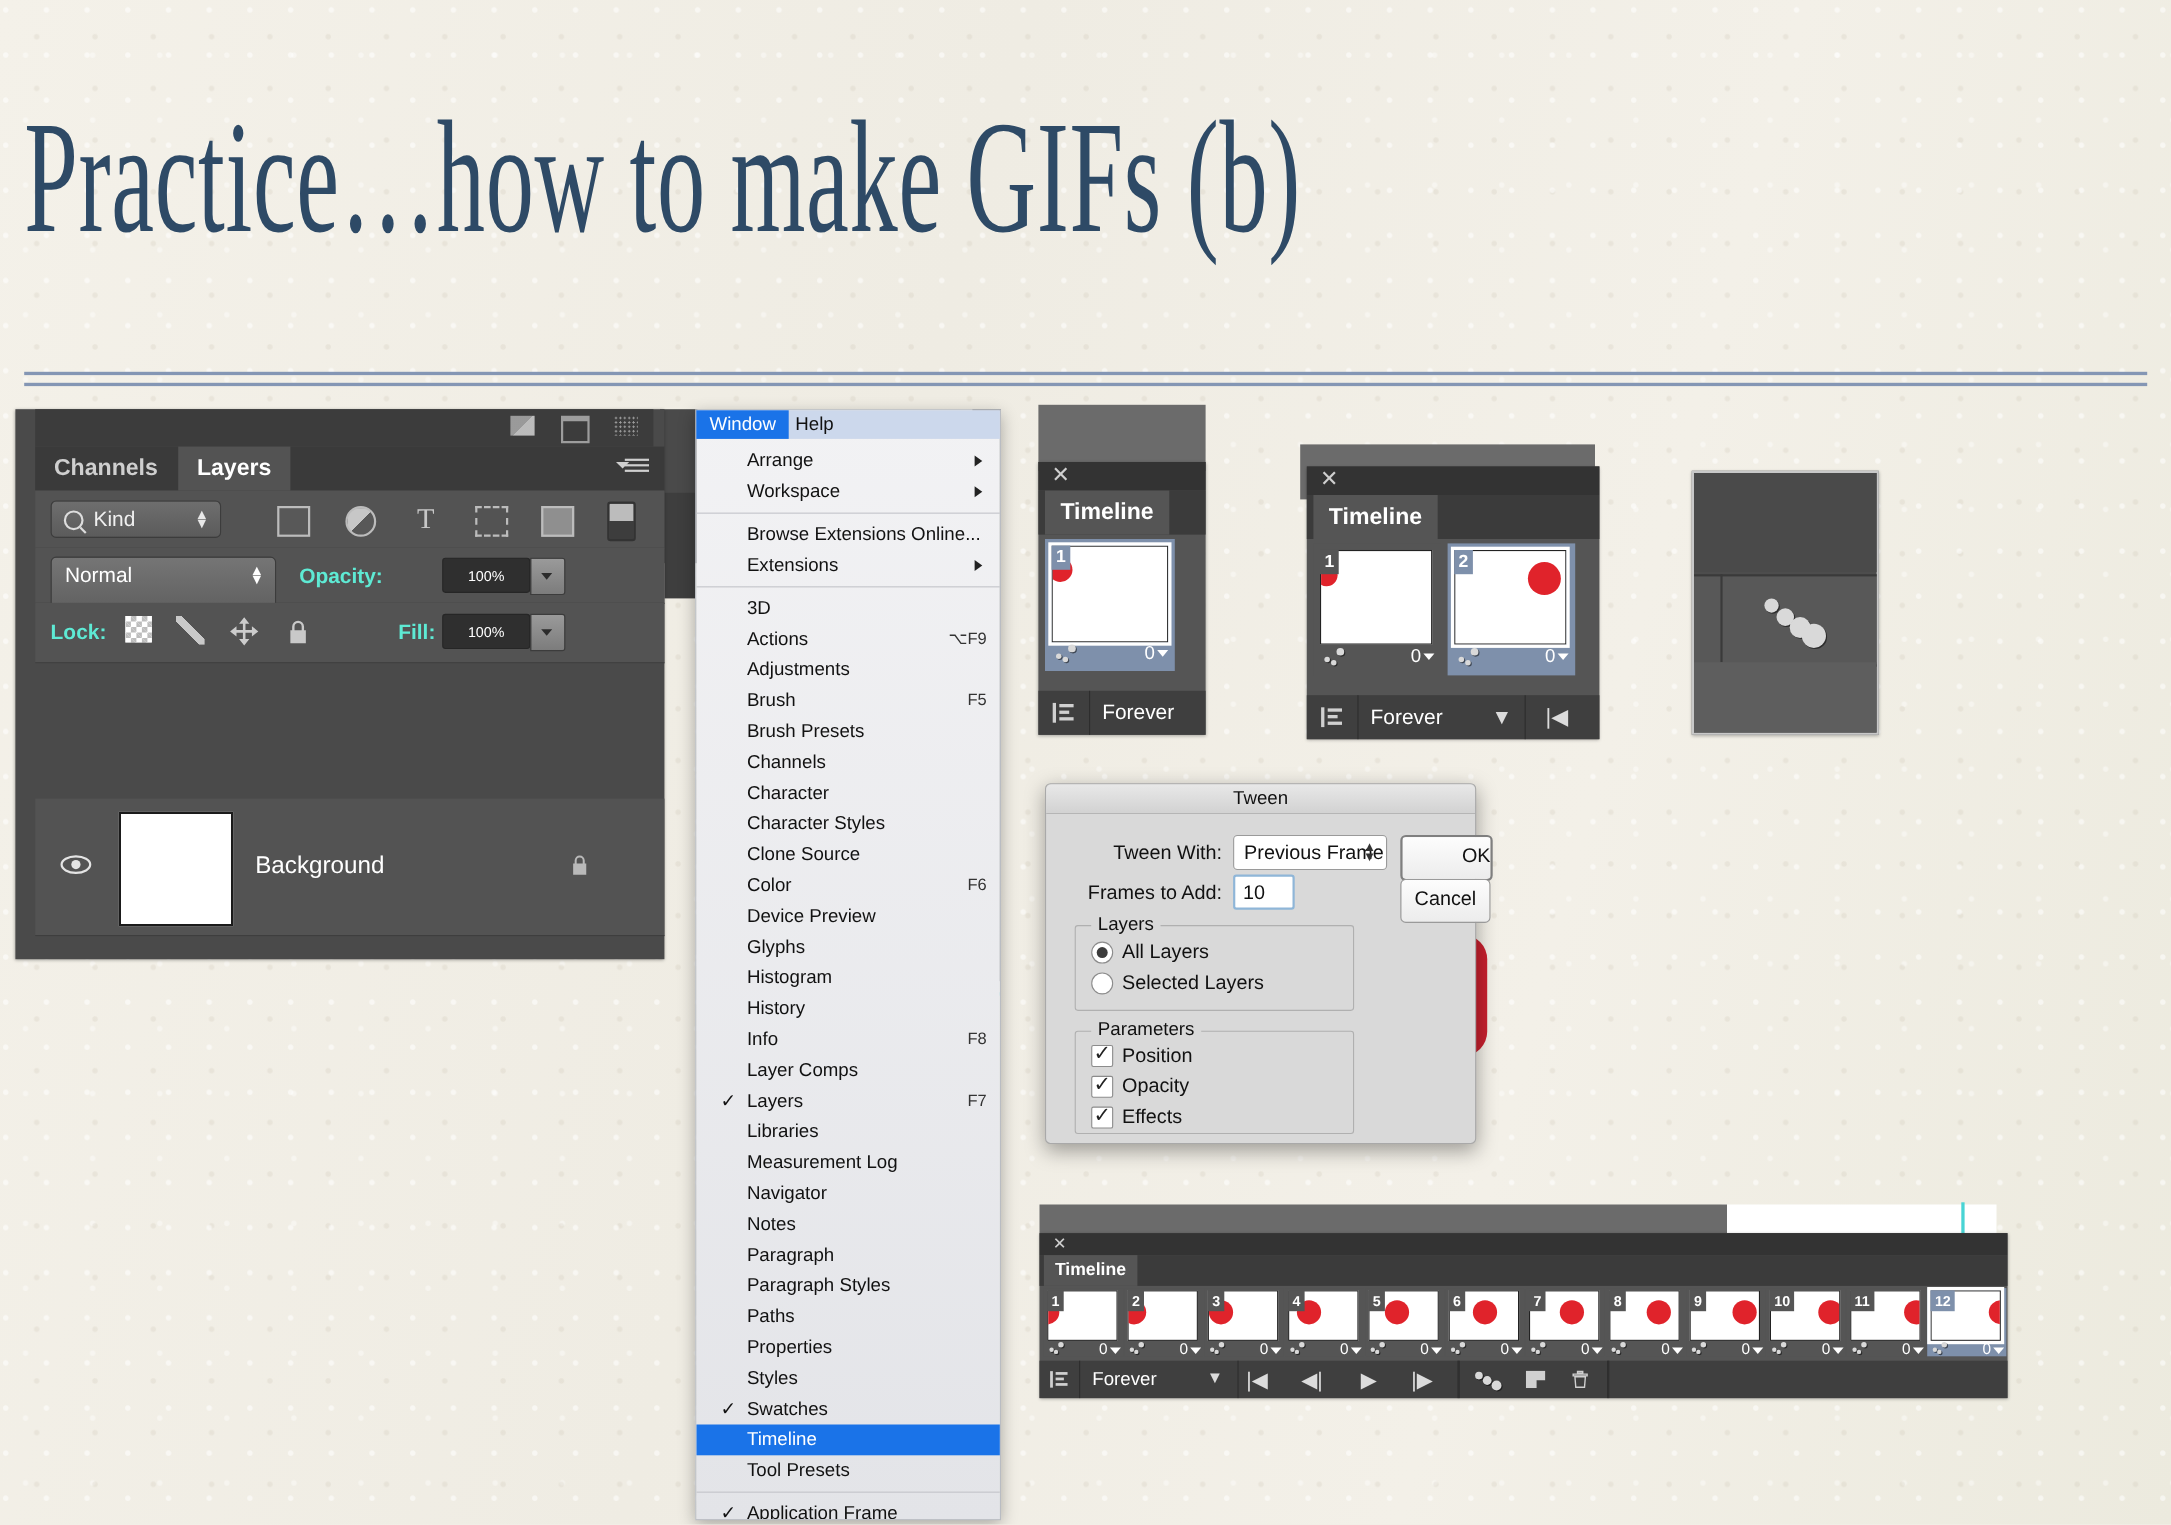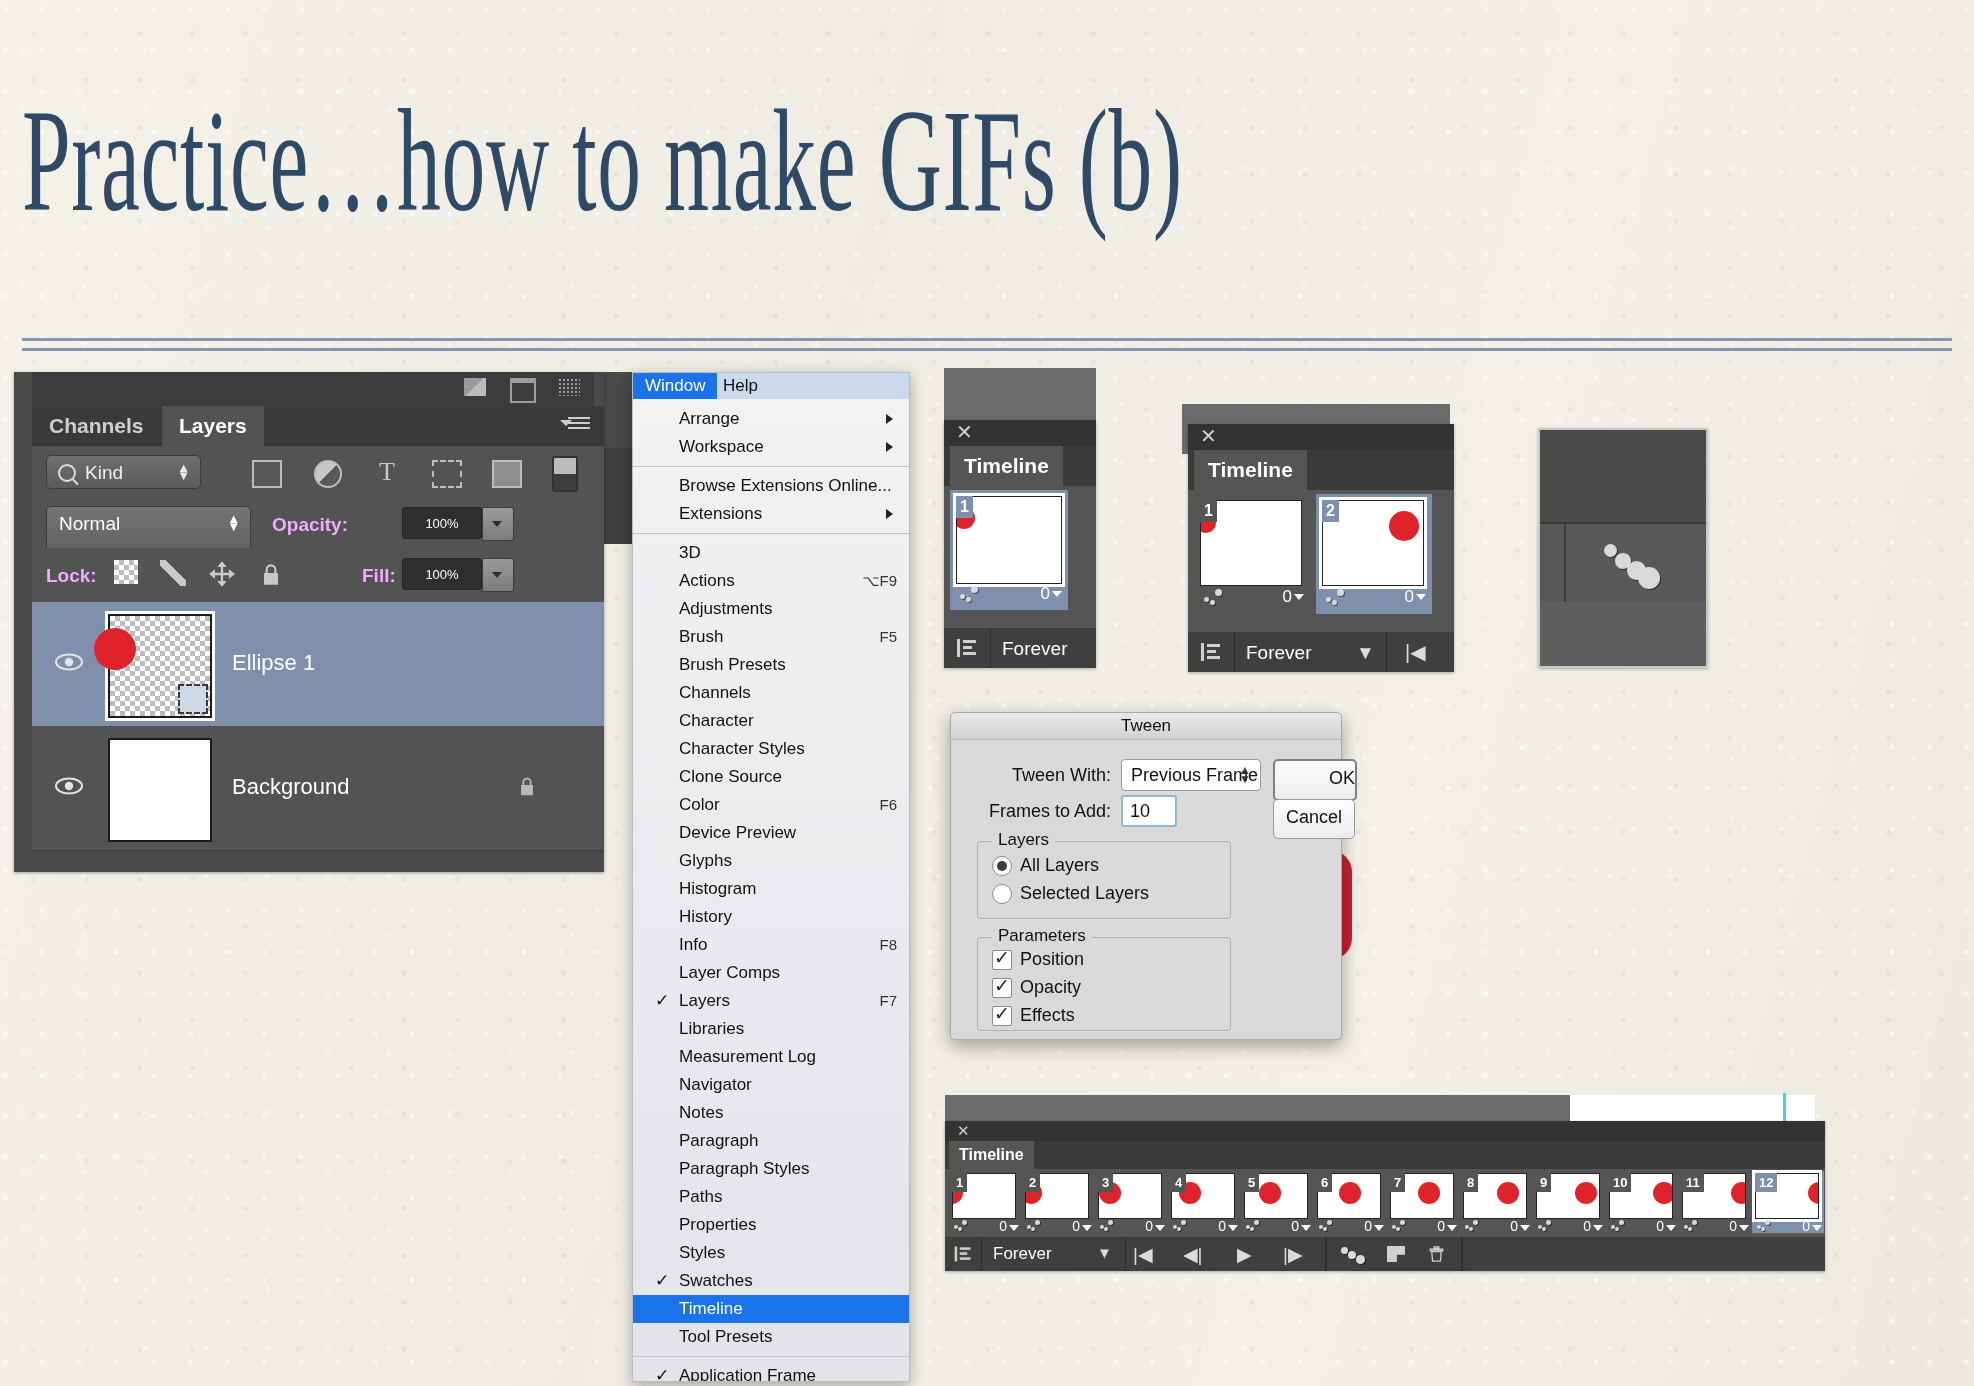--- a/index.html
+++ b/index.html
@@ -54,21 +54,21 @@
      font-size:19px;line-height:34px;padding-left:38px;box-sizing:border-box;}
   .kindbox .mag{position:absolute;left:11px;top:8px;width:14px;height:14px;border:2px solid #ddd;border-radius:50%;}
   .kindbox .mag::after{content:"";position:absolute;right:-5px;bottom:-3px;width:7px;height:2px;background:#ddd;transform:rotate(45deg);}
   .kindbox .arrows{position:absolute;right:10px;top:8px;font-size:13px;line-height:8px;color:#e8e8e8;}
   .filter-ico{position:absolute;top:14px;width:26px;height:24px;opacity:.85;}
   #blendrow{position:absolute;left:18px;top:126px;right:0;height:50px;background:#535353;border-bottom:1px solid #3e3e3e;}
   .blendsel{position:absolute;left:14px;top:8px;width:205px;height:50px;border-radius:5px;
      background:linear-gradient(#757575,#606060);border:1px solid #3c3c3c;color:#fff;font-size:19px;
      line-height:34px;padding-left:12px;box-sizing:border-box;}
   .blendsel .arrows{position:absolute;right:10px;top:8px;font-size:13px;line-height:8px;}
-  .lbl{position:absolute;color:#f0abfc;font-size:19px;font-weight:bold;}
+  .lbl{position:absolute;color:#5eead4;font-size:19px;font-weight:bold;}
   .numbox{position:absolute;height:32px;background:#2f2f2f;border:1px solid #262626;border-radius:3px;
      color:#fff;font-size:13px;line-height:32px;text-align:center;box-sizing:border-box;}
   .numdd{position:absolute;width:30px;height:32px;border-radius:0 3px 3px 0;
      background:linear-gradient(#9a9a9a,#7c7c7c);border:1px solid #3c3c3c;}
   .numdd::after{content:"";position:absolute;left:9px;top:13px;border-left:5px solid transparent;
      border-right:5px solid transparent;border-top:6px solid #2b2b2b;}
   #lockrow{position:absolute;left:18px;top:176px;right:0;height:54px;background:#535353;border-bottom:1px solid #3e3e3e;}
   .lock-ico{position:absolute;top:12px;width:28px;height:28px;}
   .checker{background-image:linear-gradient(45deg,#bcbcbc 25%,transparent 25%,transparent 75%,#bcbcbc 75%),
            linear-gradient(45deg,#bcbcbc 25%,#fff 25%,#fff 75%,#bcbcbc 75%);
@@ -224,33 +224,20 @@
     <div class="lock-ico" style="left:226px;">
       <svg viewBox="0 0 24 24" width="26" height="28">
         <path d="M7 11V8a5 5 0 0110 0v3h1.5v11h-13V11H7zm2 0h6V8a3 3 0 00-6 0v3z" fill="#c9c9c9"></path>
         </svg>
     </div>
     <div class="lbl" style="left:330px;top:17px;">Fill:</div>
     <div class="numbox" style="left:370px;top:10px;width:80px;">100%</div>
     <div class="numdd" style="left:450px;top:10px;"></div>
   </div>
 
-  <div class="layer-row sel" style="top:230px;">
-    <span class="eye">
-      <svg viewBox="0 0 30 20" width="30" height="20">
-        <ellipse cx="15" cy="10" rx="13" ry="7.5" fill="none" stroke="#e4e4e4" stroke-width="2"></ellipse>
-        <circle cx="15" cy="10" r="4.2" fill="#e4e4e4"></circle>
-        </svg>
-    </span>
-    <span class="thumb checker selout">
-      <span class="ball" style="left:-16px;top:12px;width:42px;height:42px;"></span>
-      <span style="position:absolute;right:2px;bottom:2px;width:26px;height:26px;border:2px dashed #3a3a3a;background:#cfd8e6;"></span>
-    </span>
-    <span class="layer-name">Ellipse 1</span>
-  </div>
 
   <div class="layer-row" style="top:354px;">
     <span class="eye">
       <svg viewBox="0 0 30 20" width="30" height="20">
         <ellipse cx="15" cy="10" rx="13" ry="7.5" fill="none" stroke="#e4e4e4" stroke-width="2"></ellipse>
         <circle cx="15" cy="10" r="4.2" fill="#e4e4e4"></circle>
         </svg>
     </span>
     <span class="thumb" style="background:#fff;"></span>
     <span class="layer-name">Background</span>

